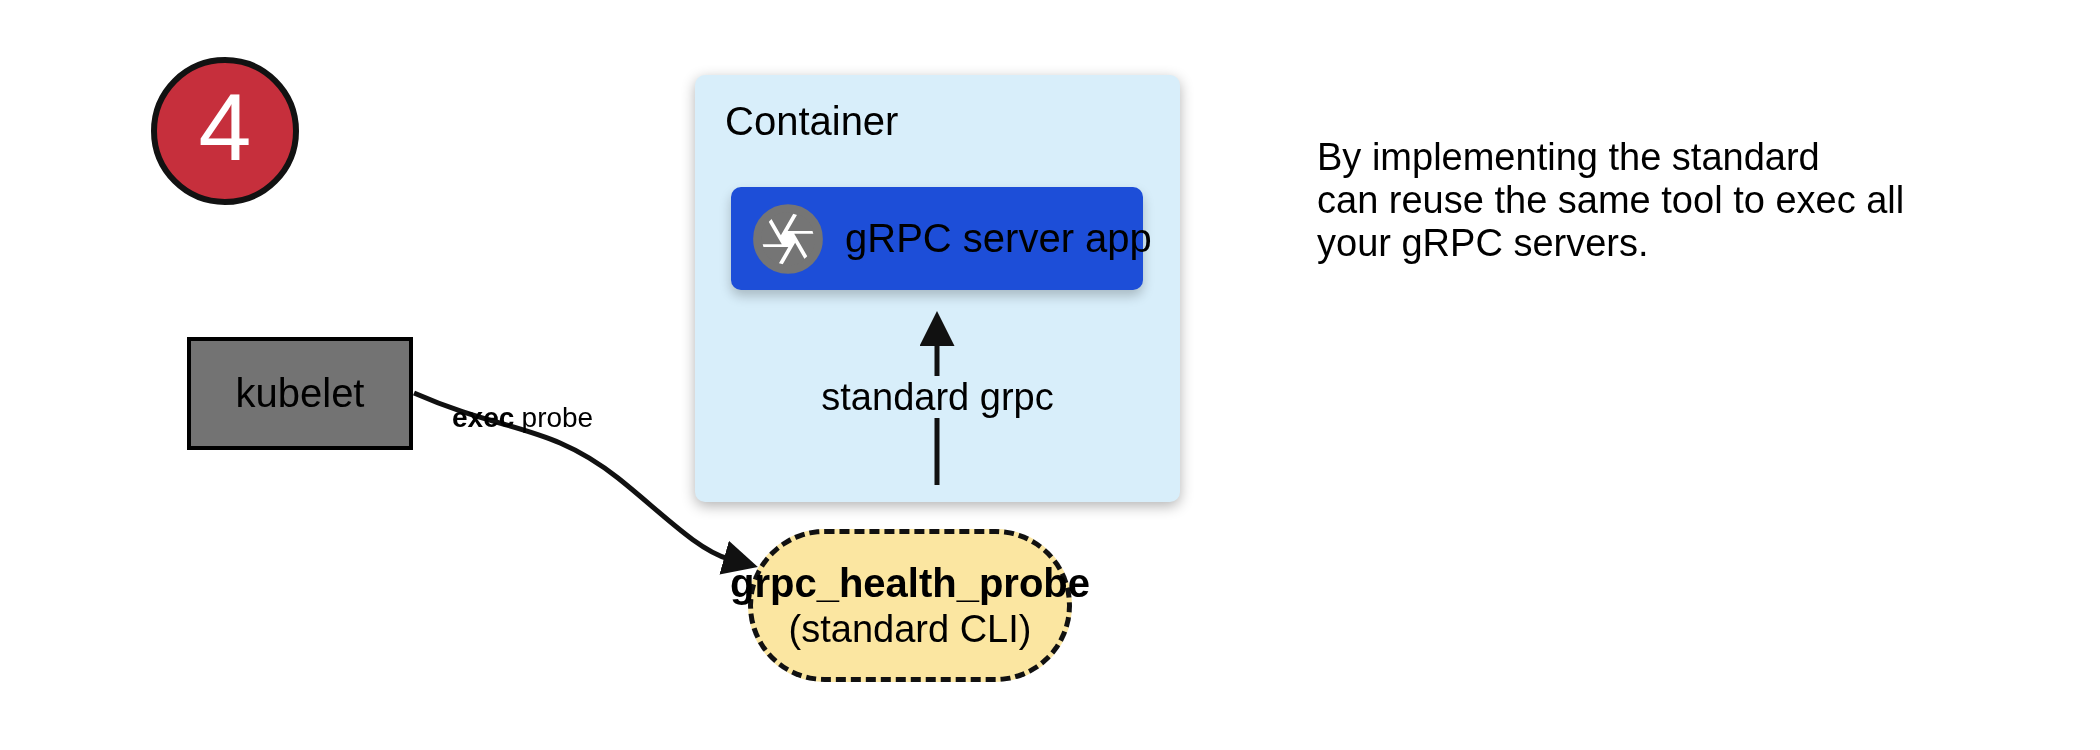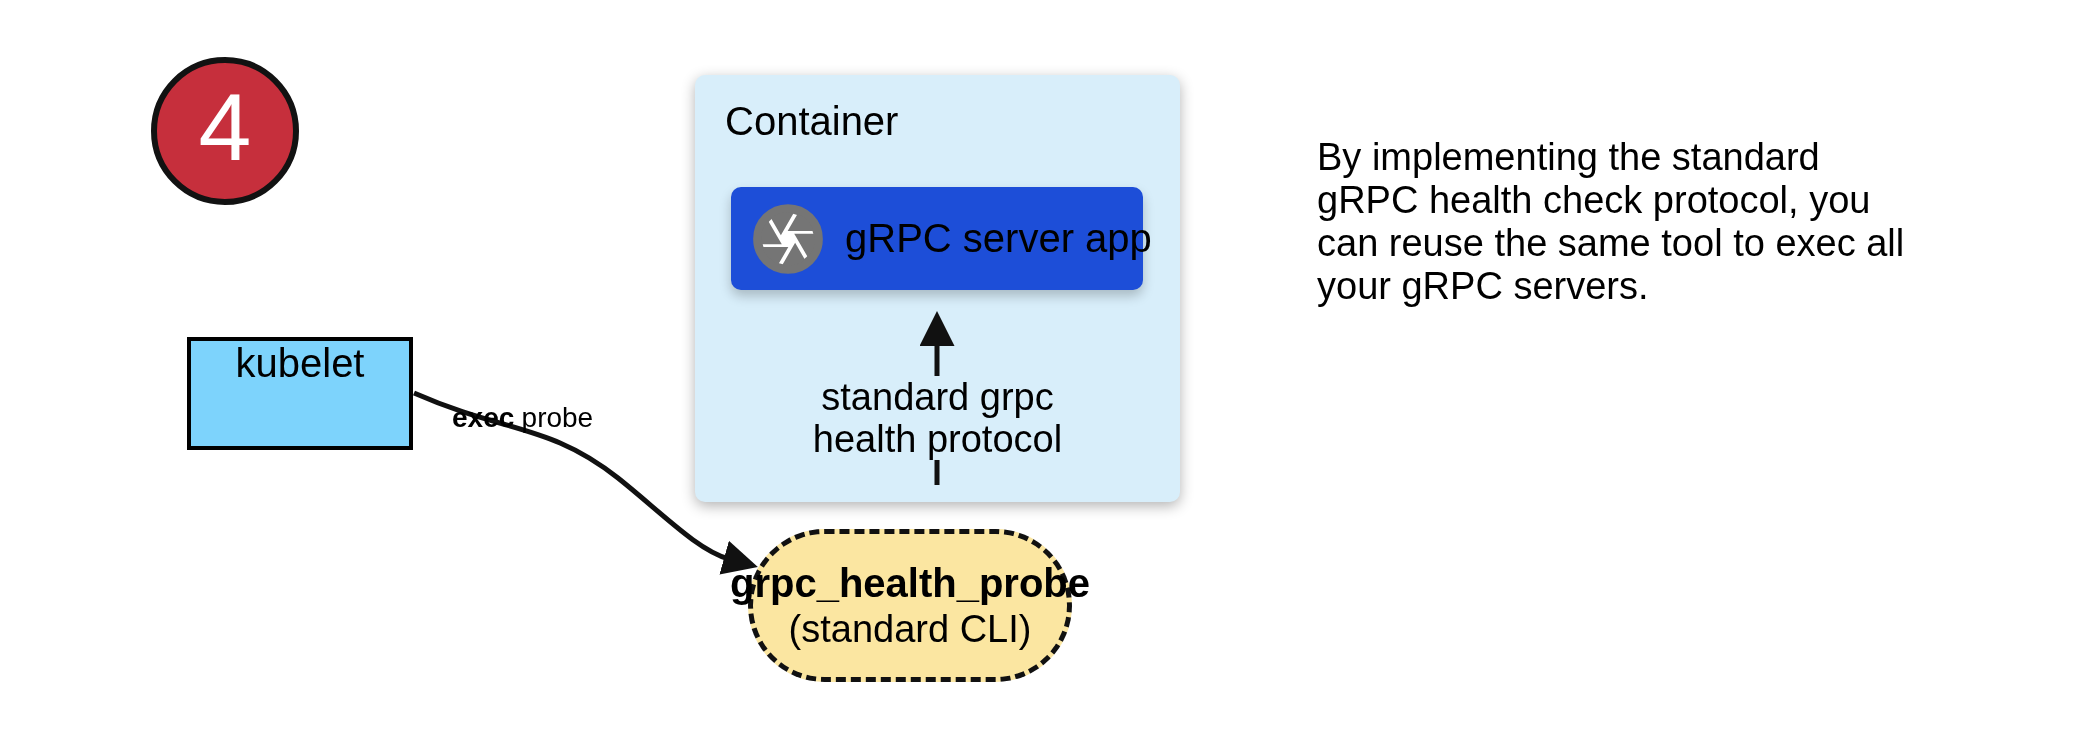--- a/index.html
+++ b/index.html
@@ -40,23 +40,24 @@
     padding-bottom: 8px;
   }
 
   
   .kubelet-box {
     position: absolute;
     left: 187px;
     top: 337px;
     width: 226px;
     height: 113px;
-    background: #7dd3fc;
+    background: #737373;
     border: 4px solid #000000;
     display: flex;
+    align-items: center;
     justify-content: center;
     font-size: 40px;
   }
 
   
   .exec-label {
     position: absolute;
     left: 452px;
     top: 402px;
     font-size: 28px;
@@ -190,35 +191,33 @@
       </marker>
     </defs>
 
     <line x1="937" y1="485" x2="937" y2="341" stroke="#111111" stroke-width="5" marker-end="url(#ah)"></line>
 
     <path d="M 414 393 C 505 433, 550 424, 618 478 C 662 513, 697 550, 729 559" fill="none" stroke="#111111" stroke-width="5" marker-end="url(#ah)"></path>
   </svg>
 
   <div class="arrow-label">
     <div>standard grpc</div>
-    <div>health protocol</div>
   </div>
 
   <div class="step-badge">
     <span class="num">4</span>
   </div>
 
   <div class="kubelet-box">
     <span>kubelet</span>
   </div>
 
   <div class="exec-label">
     <span class="b">exec</span><span class="r">probe</span>
   </div>
 
   <div class="note">
     <div>By implementing the standard</div>
-    <div>gRPC health check protocol, you</div>
     <div>can reuse the same tool to exec all</div>
     <div>your gRPC servers.</div>
   </div>
 
 </div>
 
 </body></html>

